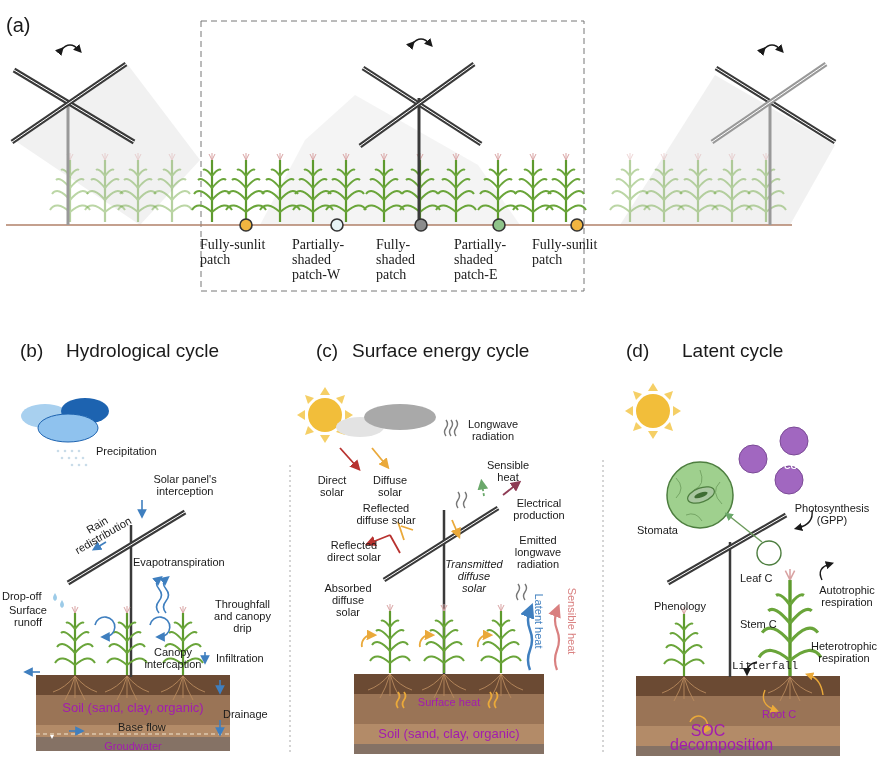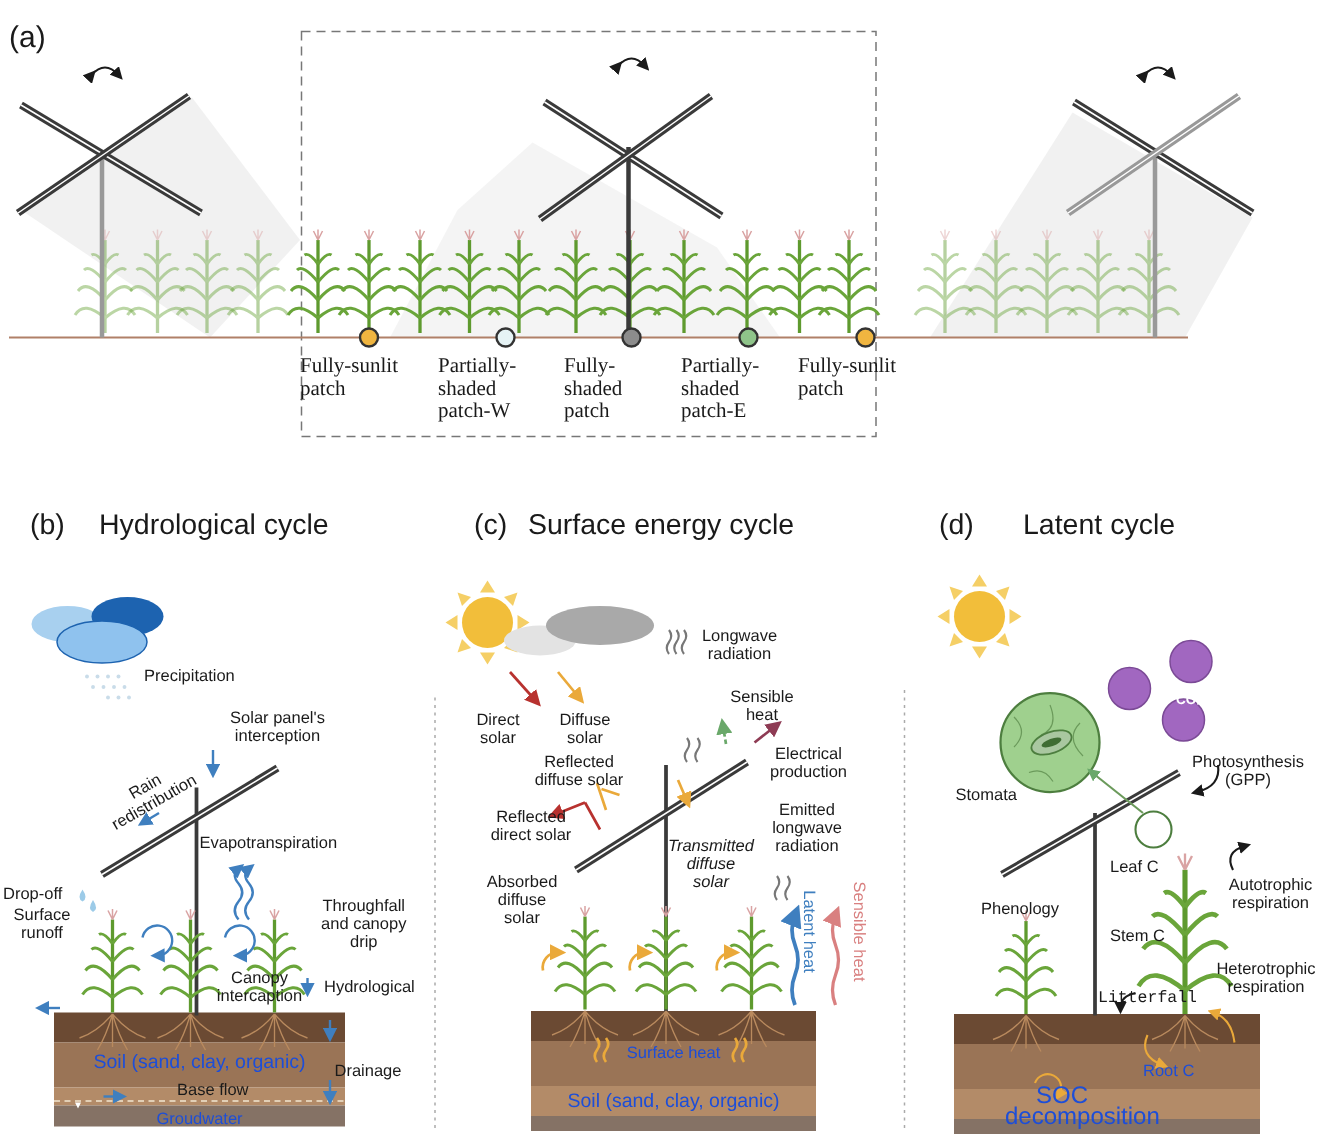--- a/index.html
+++ b/index.html
@@ -1,21 +1,21 @@
 <!DOCTYPE html>
 <html><head>
 <meta charset="utf-8">
 <style>
   html,body{margin:0;padding:0;background:#fff;}
   body{width:880px;height:764px;position:relative;overflow:hidden;font-family:"Liberation Sans",sans-serif;color:#1a1a1a;}
   svg{position:absolute;left:0;top:0;}
   .lbl{position:absolute;font-family:"Liberation Sans",sans-serif;font-size:11px;line-height:12px;text-align:center;color:#1a1a1a;white-space:pre-line;}
   .plbl{position:absolute;font-family:Liberation Serif, serif;font-size:14px;line-height:15px;text-align:left;color:#1a1a1a;white-space:pre-line;}
   .title{position:absolute;font-family:"Liberation Sans",sans-serif;font-size:19px;color:#1a1a1a;}
-  .soil-lbl{position:absolute;font-family:"Liberation Sans",sans-serif;font-size:13px;color:#1d4ed8;text-align:center;white-space:pre-line;line-height:14px;}
+  .soil-lbl{position:absolute;font-family:"Liberation Sans",sans-serif;font-size:13px;color:#a21caf;text-align:center;white-space:pre-line;line-height:14px;}
   .co2{position:absolute;font-size:9px;font-weight:bold;color:#fff;margin-top:26px;}
 </style>
 </head>
 <body>
 
 <svg width="880" height="764" viewBox="0 0 880 764">
   <defs>
     <g id="corn">
       <path d="M0 0 L0 -62" stroke="#5e9a2e" stroke-width="2.2" fill="none"></path>
       <path d="M0 -10 Q-14 -22 -20 -12 M0 -10 Q14 -22 20 -12 M0 -22 Q-12 -36 -18 -28 M0 -22 Q12 -36 18 -28 M0 -34 Q-10 -46 -14 -42 M0 -34 Q10 -46 14 -42 M0 -46 Q-6 -54 -9 -52 M0 -46 Q6 -54 9 -52" stroke="#6aa53a" stroke-width="2" fill="none"></path>
@@ -318,21 +318,21 @@
 redistribution</div>
 <div class="lbl" style="left:133px;top:556px;">Evapotranspiration</div>
 <div class="lbl" style="left:2px;top:590px;">Drop-off</div>
 <div class="lbl" style="left:205px;top:598px;width:75px;">Throughfall
 and canopy
 drip</div>
 <div class="lbl" style="left:4px;top:604px;width:48px;">Surface
 runoff</div>
 <div class="lbl" style="left:128px;top:646px;width:70px;margin-left:10px;">Canopy
 intercaption</div>
-<div class="lbl" style="left:216px;top:652px;">Hydrological</div>
+<div class="lbl" style="left:216px;top:652px;">Infiltration</div>
 <div class="soil-lbl" style="left:36px;top:701px;width:194px;">Soil (sand, clay, organic)</div>
 <div class="lbl" style="left:223px;top:708px;">Drainage</div>
 <div class="lbl" style="left:118px;top:721px;color:#1a1a1a;">Base flow</div>
 <div class="soil-lbl" style="left:36px;top:739px;width:194px;font-size:11px;">Groudwater</div>
 
 <div class="title" style="left:316px;top:340px;">(c)</div>
 <div class="title" style="left:352px;top:340px;">Surface energy cycle</div>
 <div class="lbl" style="left:462px;top:418px;width:62px;">Longwave
 radiation</div>
 <div class="lbl" style="left:312px;top:474px;width:40px;">Direct

